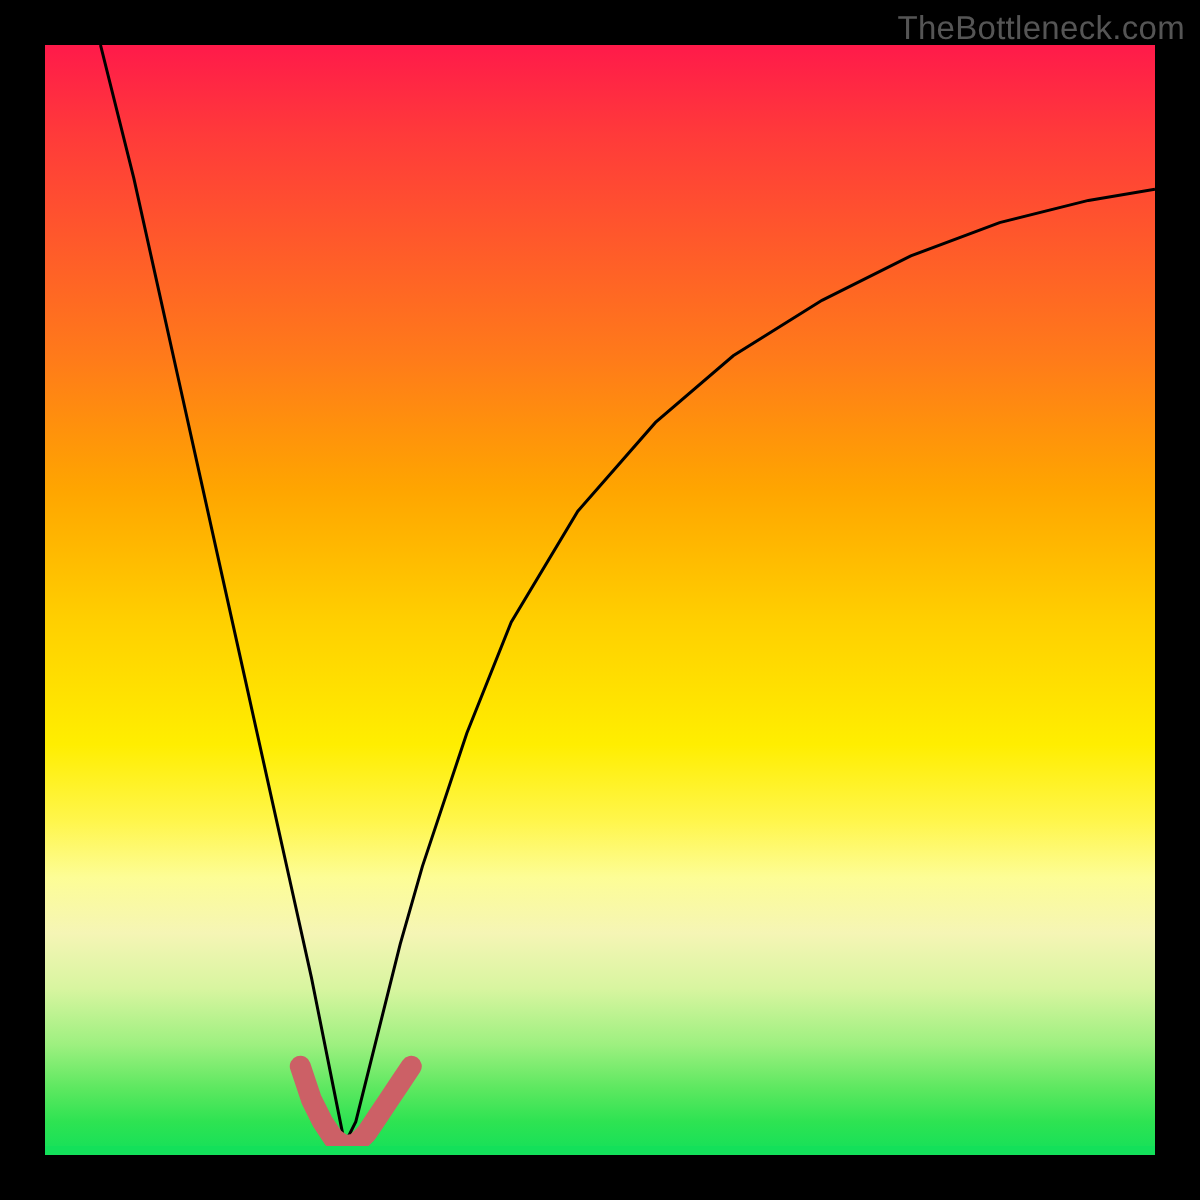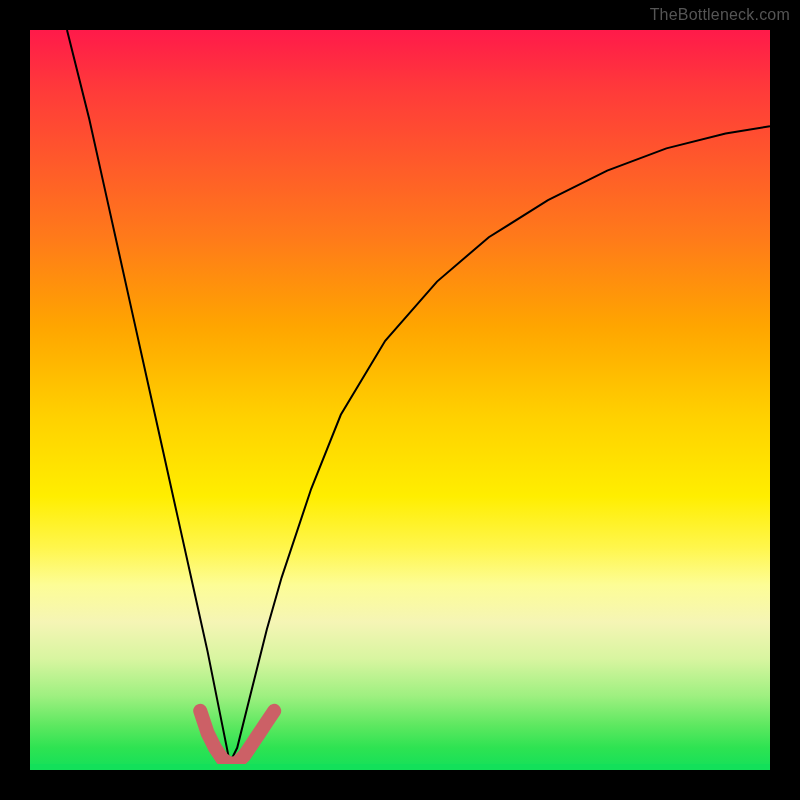--- a/index.html
+++ b/index.html
@@ -25,21 +25,21 @@
       #9ef080 90%,
       #5de860 94%,
       #2ee352 97%,
       #13e05a 100%);
   }
   .watermark {
     position: absolute;
     top: 6px;
     right: 10px;
     font-family: Arial, Helvetica, sans-serif;
-    font-size: 16px;
+    font-size: 22px;
     color: #555;
     letter-spacing: 0.2px;
   }
   svg.plot {
     position: absolute;
     left: 0; top: 0;
     width: 740px;
     height: 740px;
   }
   .curve { fill: none; stroke: #000; stroke-width: 2; }

